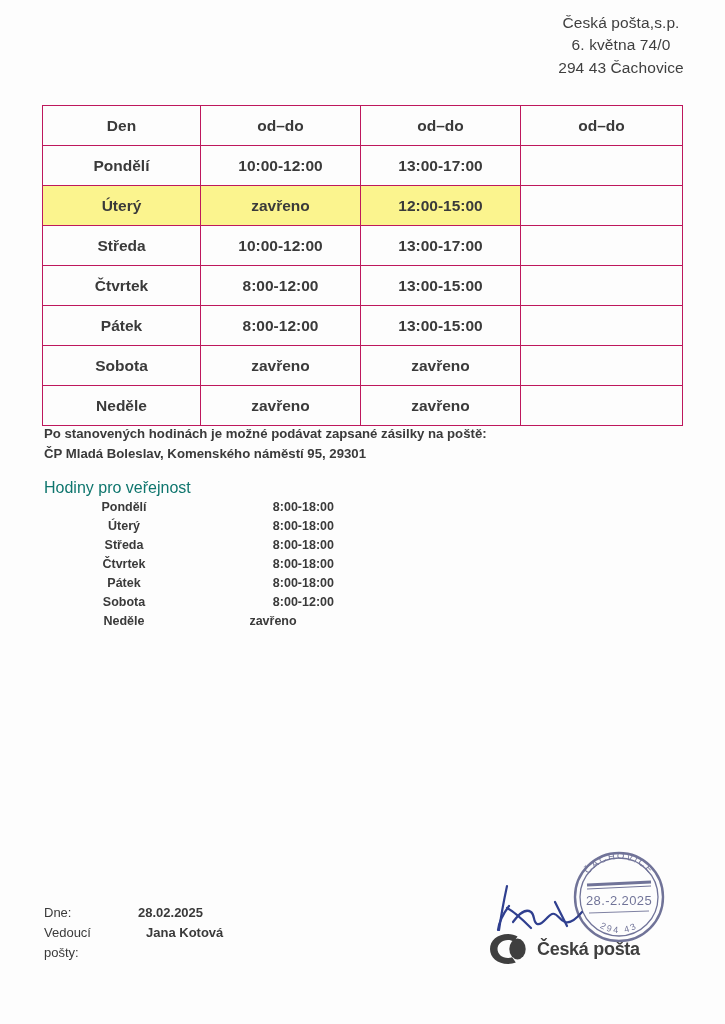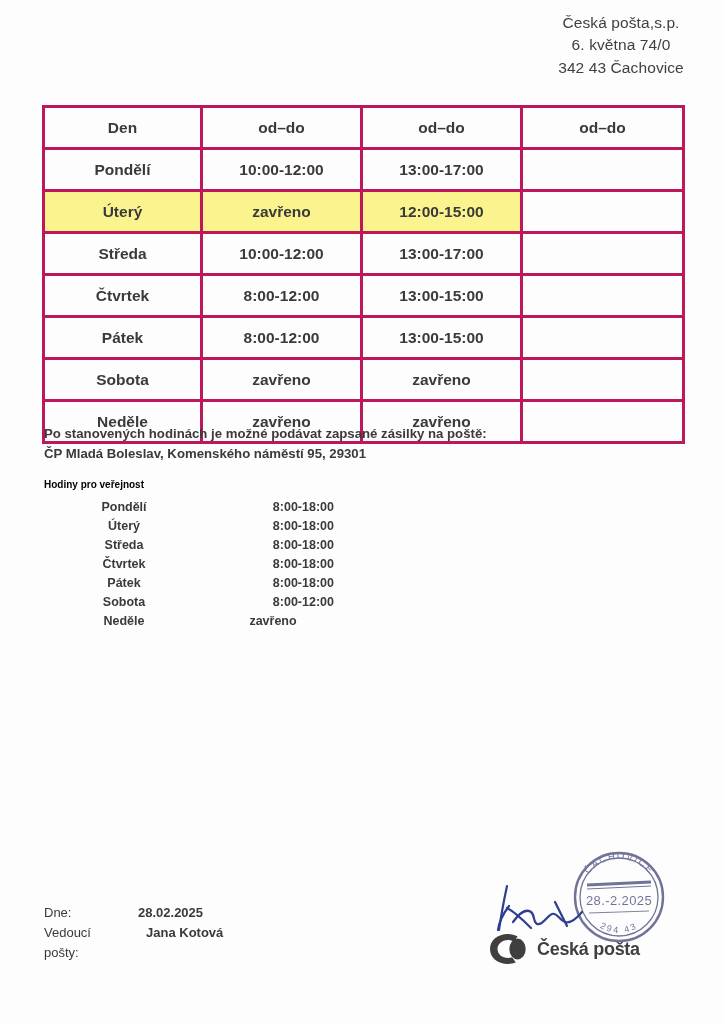--- a/index.html
+++ b/index.html
@@ -58,21 +58,21 @@
   
   .sched-table {
     position: absolute;
     left: 42px;
     top: 105px;
     width: 640px;
     border-collapse: collapse;
     table-layout: fixed;
   }
   .sched-table td, .sched-table th {
-    border: 3px solid #be185d;
+    border: 1px solid #be185d;
     height: 39px;
     text-align: center;
     vertical-align: middle;
     font-size: 15.5px;
     font-weight: bold;
     color: #3a3a3a;
     padding: 0;
   }
   .sched-table .col-day   { width: 158px; }
   .sched-table .col-a     { width: 160px; }
@@ -92,23 +92,23 @@
     font-weight: bold;
     line-height: 1.5;
     color: #3a3a3a;
   }
 
   
   .hours-title {
     position: absolute;
     left: 44px;
     top: 479px;
-    font-size: 10px;
-    font-weight: bold;
-    color: #000000;
+    font-size: 16px;
+    font-weight: normal;
+    color: #0f766e;
   }
   .hours-list {
     position: absolute;
     left: 44px;
     top: 497px;
     width: 310px;
   }
   .hours-row {
     display: flex;
     height: 19px;
@@ -180,21 +180,21 @@
   }
 </style>
 </head>
 <body>
 
 <div class="page">
 
   <div class="header-address">
     <div>Česká pošta,s.p.</div>
     <div>6. května 74/0</div>
-    <div>342 43 Čachovice</div>
+    <div>294 43 Čachovice</div>
   </div>
 
 
   <table class="sched-table">
     <colgroup>
       <col class="col-day">
         <col class="col-a">
         <col class="col-b">
         <col class="col-c">
     </colgroup>

